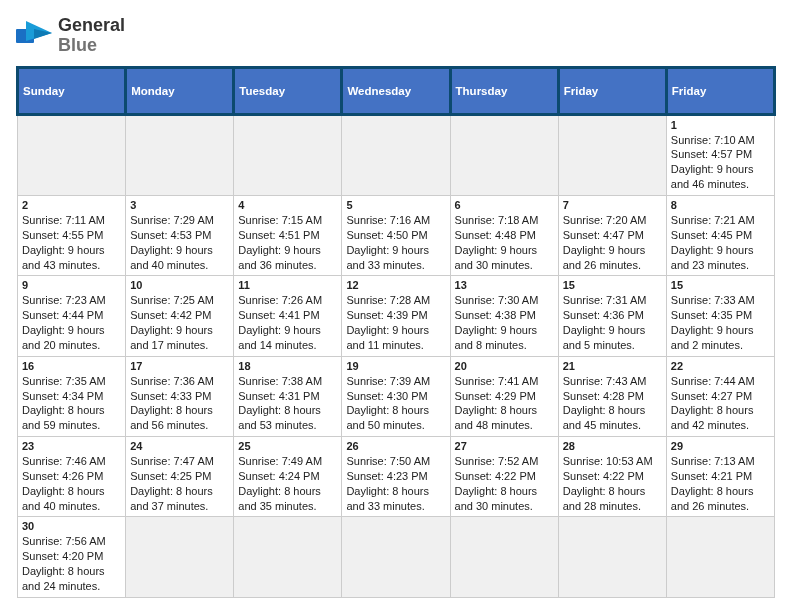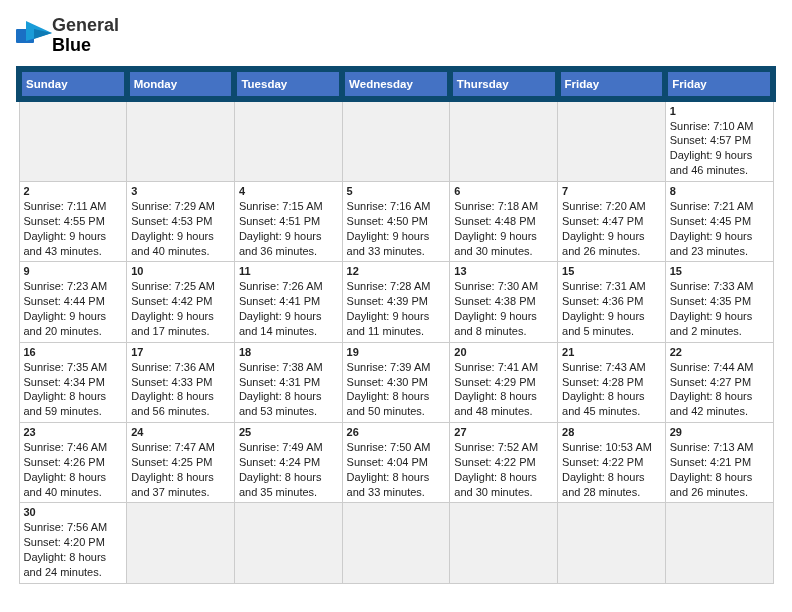--- a/index.html
+++ b/index.html
@@ -18,20 +18,21 @@
     }
     .header {
       display: flex;
       justify-content: space-between;
       align-items: flex-start;
       margin-bottom: 10px;
     }
     .logo {
       display: flex;
       align-items: center;
+      gap: 6px;
     }
     .logo-text {
       font-size: 18px;
       font-weight: normal;
       color: #333;
       line-height: 1.1;
     }
     .logo-text span {
       font-weight: bold;
     }
@@ -55,23 +56,23 @@
     .calendar {
       width: 100%;
       border-collapse: collapse;
       table-layout: fixed;
     }
     .calendar th {
       background: #4472C4;
       color: #fff;
       font-size: 11.5px;
       font-weight: bold;
-      padding: 6px 4px;
+      padding: 16px 4px;
       text-align: left;
-      border: 6px solid #0c4a6e;
+      border: 3px solid #0c4a6e;
     }
     .calendar td {
       border: 1px solid #ccc;
       vertical-align: top;
       padding: 3px 4px;
       font-size: 9px;
       color: #222;
       height: 74px;
       background: #fff;
     }
@@ -100,21 +101,21 @@
 <div class="page">
   <div class="header">
     <div class="logo">
       <svg class="logo-icon" viewBox="0 0 36 30" xmlns="http://www.w3.org/2000/svg">
         <rect x="0" y="8" width="18" height="14" fill="#1a6fc4" rx="1"></rect>
         <polygon points="10,0 36,12 10,20" fill="#1a9cd8"></polygon>
         <polygon points="18,8 36,12 18,18" fill="#0e7ab5"></polygon>
       </svg>
       <div class="logo-text">
         <span>General</span><br>
-        <span style="color:#000000;font-weight:bold;">Blue</span>
+        <span style="color:#737373;font-weight:bold;">Blue</span>
       </div>
     </div>
     <div class="title-block">
       <div class="month-title"></div>
       <div class="location"></div>
     </div>
   </div>
 
   <table class="calendar">
     <thead>
@@ -290,21 +291,21 @@
           </td>
           <td>
             <span class="day-number">25</span>
             <div class="day-info">Sunrise: 7:49 AM
 Sunset: 4:24 PM
 Daylight: 8 hours and 35 minutes.</div>
           </td>
           <td>
             <span class="day-number">26</span>
             <div class="day-info">Sunrise: 7:50 AM
-Sunset: 4:04 PM
+Sunset: 4:23 PM
 Daylight: 8 hours and 33 minutes.</div>
           </td>
           <td>
             <span class="day-number">27</span>
             <div class="day-info">Sunrise: 7:52 AM
 Sunset: 4:22 PM
 Daylight: 8 hours and 30 minutes.</div>
           </td>
           <td>
             <span class="day-number">28</span>

